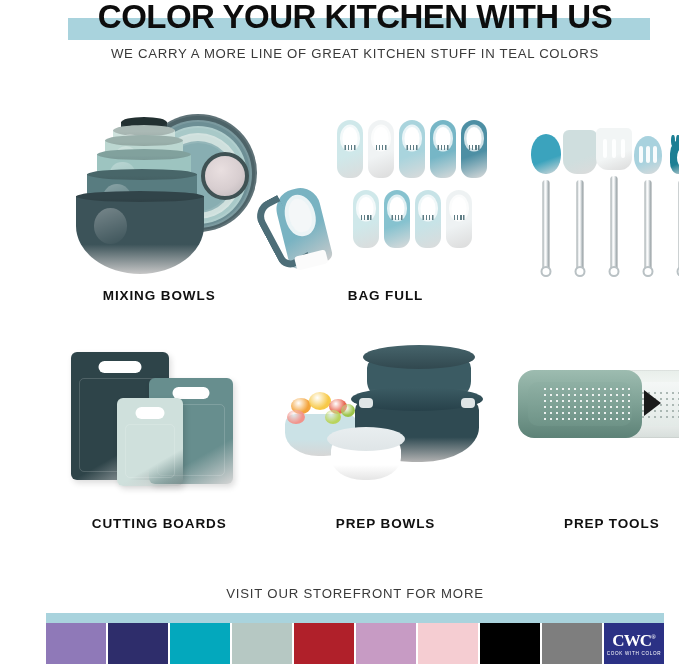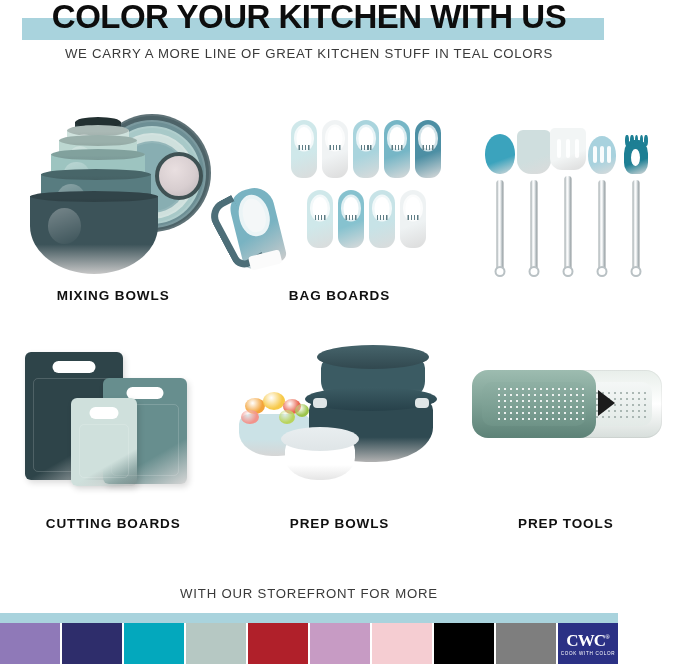--- a/index.html
+++ b/index.html
@@ -3,21 +3,21 @@
 <meta charset="utf-8">
 <style>
   * { box-sizing: border-box; margin: 0; padding: 0; }
   html, body {
     width: 679px;
     height: 664px;
     background: #ffffff;
     font-family: "Liberation Sans", sans-serif;
     overflow: hidden;
   }
-  .page { position: relative; width: 618px; height: 664px; background: #fff; }
+  .page { position: relative; width: 618px; height: 664px; background: #fff; margin-left: 46px; }
 
   
   .header { position: relative; height: 72px; }
   .header-band {
     position: absolute;
     left: 22px; right: 14px; top: 18px; height: 22px;
     background: #a9d3dd;
   }
   .headline {
     position: absolute;
@@ -314,21 +314,21 @@
               <div class="clip-hole"></div>
               <div class="clip-teeth"></div>
             </div>
           </div>
         <div class="clip-big" id="clipbig" style="background: linear-gradient(160deg, rgb(121, 179, 194) 0%, rgb(121, 179, 194) 55%, rgba(0, 0, 0, 0.2) 100%);">
           <div class="clip-arm"></div>
           <div class="clip-big-hole"></div>
           <div class="clip-big-foot"></div>
         </div>
       </div>
-      <div class="caption">BAG BOARDS</div>
+      <div class="caption">BAG FULL</div>
     </div>
 
     <div class="cell">
       <div class="art">
         <div id="utensilrow" style="position: absolute; left: 0px; top: 0px; width: 212px; height: 172px;">
             <div class="utensil" style="left: 26px; height: 160px;">
               <div class="u-head" style="width: 30px; height: 40px; border-radius: 50% 50% 48% 48%; bottom: 102px; background: linear-gradient(160deg, rgb(59, 163, 189) 0%, rgb(59, 163, 189) 62%, rgba(0, 0, 0, 0.14) 100%);"></div>
               <div class="u-handle" style="height: 96px;"></div>
               <div class="u-ring"></div>
             </div>
@@ -433,21 +433,21 @@
             <div class="colander" style="left: 12px; top: 34px; width: 124px; height: 68px; background: linear-gradient(rgb(157, 188, 176) 0%, rgb(127, 162, 150) 48%, rgb(93, 130, 119) 100%); z-index: 8;">
               <div class="colander-well" style="background: linear-gradient(rgb(143, 176, 164), rgb(110, 147, 135));"></div>
               <div class="perf" style="inset: 16px 12px 14px 24px;"></div>
             </div>
           </div>
       </div>
       <div class="caption">PREP TOOLS</div>
     </div>
   </div>
 
-  <div class="visit">WITH OUR STOREFRONT FOR MORE</div>
+  <div class="visit">VISIT OUR STOREFRONT FOR MORE</div>
   <div class="footer-band"></div>
   <div class="swatches" id="swatches">
       <div class="swatch" style="background: rgb(143, 121, 184);"></div>
       <div class="swatch" style="background: rgb(46, 45, 107);"></div>
       <div class="swatch" style="background: rgb(3, 168, 189);"></div>
       <div class="swatch" style="background: rgb(182, 200, 195);"></div>
       <div class="swatch" style="background: rgb(176, 32, 42);"></div>
       <div class="swatch" style="background: rgb(199, 155, 196);"></div>
       <div class="swatch" style="background: rgb(245, 205, 210);"></div>
       <div class="swatch" style="background: rgb(0, 0, 0);"></div>

